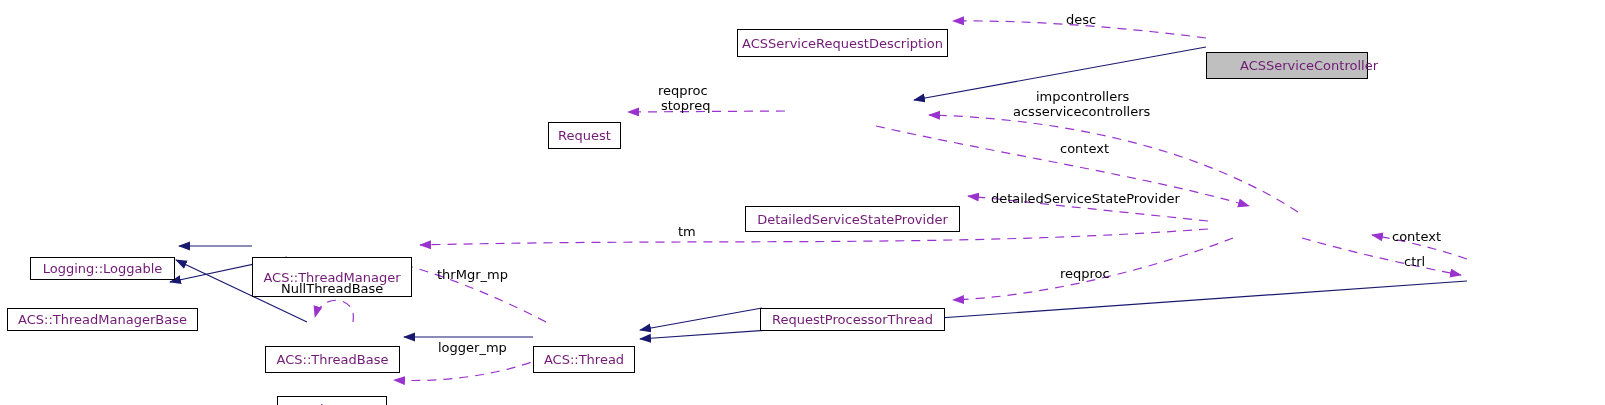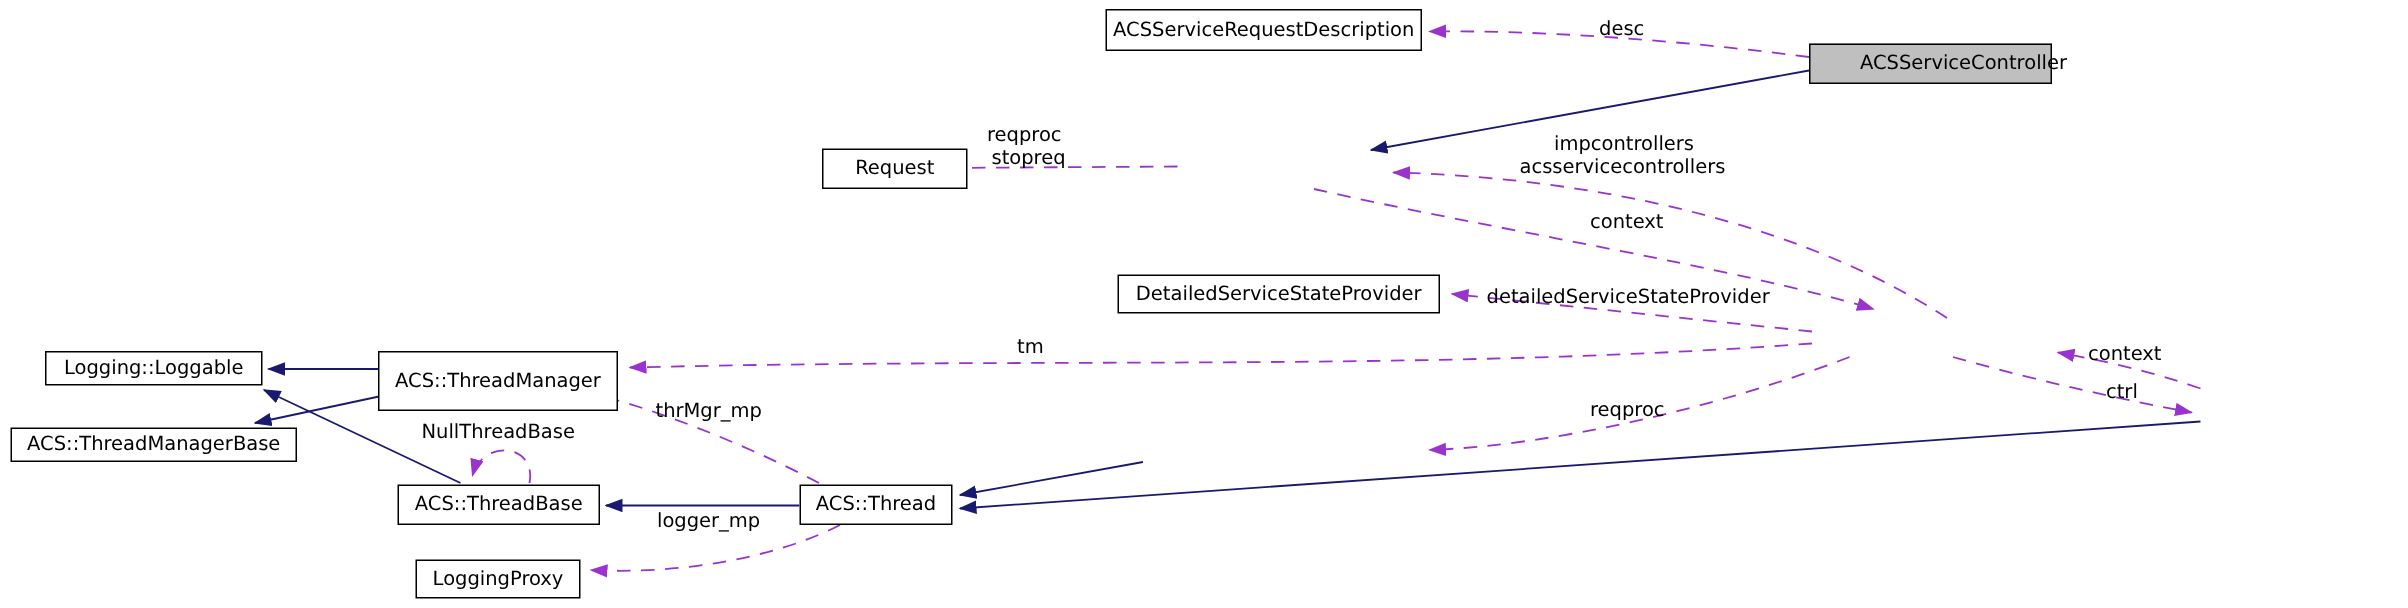--- a/index.html
+++ b/index.html
@@ -17,24 +17,25 @@
     background:var(--bg);
     font-family:"DejaVu Sans","Liberation Sans",sans-serif;
     overflow:hidden;
   }
   #edges{position:absolute;left:0;top:0;width:1605px;height:405px;}
   .node{
     position:absolute;
     display:flex;align-items:center;justify-content:center;
     border:1px solid var(--node-border);
     background:var(--node-fill);
-    font-size:13px;color:#000000;
+    font-size:13px;color:#701a75;
     white-space:nowrap;
     box-sizing:border-box;
     cursor:pointer;
+    margin-top:23px;
   }
   .node.selected{background:var(--node-fill-selected);padding-left:44px;}
   .edge-label{
     position:absolute;
     font-size:13px;color:#000;
     white-space:nowrap;
   }
 </style>
 </head>
 <body>
@@ -72,27 +73,28 @@
       <path d="M 1302,238 C 1358,254 1418,267 1461,275" marker-end="url(#arrPurple)"></path>
       <path d="M 1233,238 C 1145,272 1035,297 953,300" marker-end="url(#arrPurple)"></path>
       <path d="M 546,322 C 495,295 430,270 392,262" marker-end="url(#arrPurple)"></path>
       <path d="M 353,322 C 358,296 322,292 315,317" marker-end="url(#arrPurple)"></path>
       <path d="M 560,350 C 515,373 450,383 394,380" marker-end="url(#arrPurple)"></path>
     </g>
   </svg>
 
   <div class="node" style="left:737px;top:6px;width:211px;height:28px">ACSServiceRequestDescription</div>
   <div class="node selected" style="left:1206px;top:29px;width:162px;height:27px">ACSServiceController</div>
-  <div class="node" style="left:548px;top:99px;width:97px;height:27px">Request</div>
+  <div class="node" style="left:548px;top:99px;width:73px;height:27px">Request</div>
   <div class="node" style="left:745px;top:183px;width:215px;height:26px">DetailedServiceStateProvider</div>
   <div class="node" style="left:30px;top:234px;width:145px;height:23px">Logging::Loggable</div>
   <div class="node" style="left:252px;top:234px;width:160px;height:40px">ACS::ThreadManager</div>
   <div class="node" style="left:7px;top:285px;width:191px;height:23px">ACS::ThreadManagerBase</div>
   <div class="node" style="left:265px;top:323px;width:135px;height:27px">ACS::ThreadBase</div>
   <div class="node" style="left:533px;top:323px;width:102px;height:27px">ACS::Thread</div>
+  <div class="node" style="left:760px;top:285px;width:185px;height:23px">RequestProcessorThread</div>
   <div class="node" style="left:277px;top:373px;width:110px;height:26px">LoggingProxy</div>
 
   <div class="edge-label" style="left:1066px;top:12px">desc</div>
   <div class="edge-label" style="left:658px;top:83px">reqproc</div>
   <div class="edge-label" style="left:661px;top:98px">stopreq</div>
   <div class="edge-label" style="left:1036px;top:89px">impcontrollers</div>
   <div class="edge-label" style="left:1013px;top:104px">acsservicecontrollers</div>
   <div class="edge-label" style="left:1060px;top:141px">context</div>
   <div class="edge-label" style="left:991px;top:191px">detailedServiceStateProvider</div>
   <div class="edge-label" style="left:678px;top:224px">tm</div>

